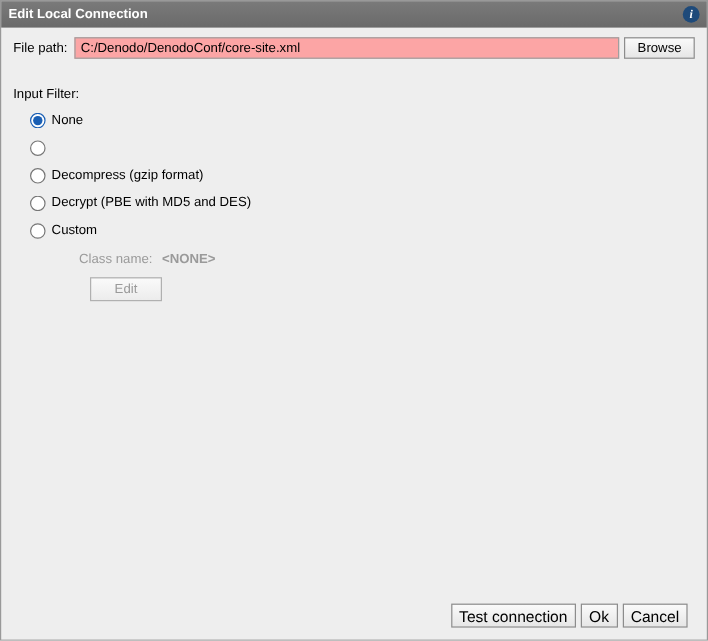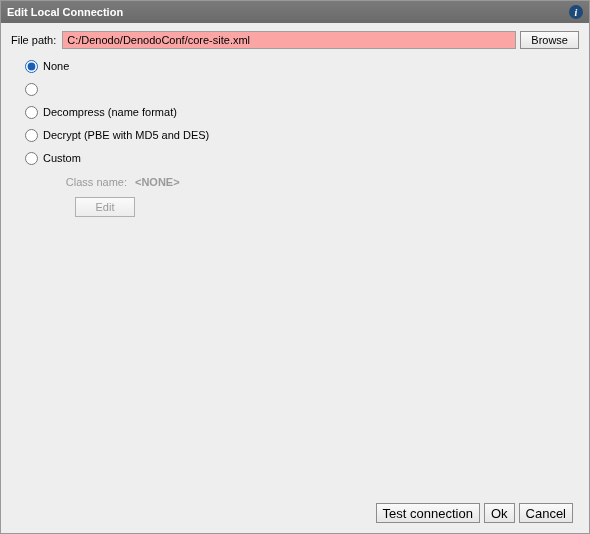--- a/index.html
+++ b/index.html
@@ -2,21 +2,21 @@
 <html><head>
   <meta charset="utf-8">
   <style>
     * { box-sizing: border-box; margin: 0; padding: 0; }
     body { font-family: Arial, sans-serif; font-size: 11px; background: #fff; width: 590px; height: 534px; overflow: hidden; }
     .dialog { width: 590px; height: 534px; border: 1px solid #999; background: #eeeeee; display: flex; flex-direction: column; }
     .titlebar { background: linear-gradient(to bottom, #7a7a7a, #6a6a6a); height: 22px; display: flex; align-items: center; padding: 0 6px; color: #fff; font-weight: bold; font-size: 11px; }
     .titlebar .spacer { flex: 1; }
     .help-icon { width: 14px; height: 14px; background: #1e4a7a; border-radius: 50%; color: #fff; font-size: 10px; display: flex; align-items: center; justify-content: center; font-family: serif; font-style: italic; font-weight: bold; }
     .content { flex: 1; padding: 8px 10px 6px 10px; display: flex; flex-direction: column; }
-    .row { display: flex; align-items: center; margin-bottom: 8px; }
+    .row { display: flex; align-items: center; margin-bottom: 24px; }
     .file-label { margin-right: 6px; color: #000; }
     .file-input { flex: 1; height: 18px; border: 1px solid #9f9f9f; background: #fca5a5; padding: 1px 4px; font-family: Arial, sans-serif; font-size: 11px; color: #000; }
     .browse-btn { margin-left: 4px; height: 18px; border: 1px solid #8c8c8c; background: linear-gradient(to bottom, #fafafa, #e6e6e6); font-size: 11px; padding: 0 10px; cursor: pointer; }
     .section-label { color: #000; margin-bottom: 6px; }
     .radio-group { padding-left: 14px; }
     .radio-row { display: flex; align-items: center; height: 18px; margin-bottom: 5px; }
     .radio-row input[type=radio] { margin-right: 5px; accent-color: #1a5fb4; }
     .radio-row label { color: #000; }
     .indent { margin-left: 30px; display: flex; align-items: center; margin-bottom: 5px; height: 20px; }
     .sub-label { color: #9a9a9a; width: 72px; text-align: right; margin-right: 8px; }
@@ -34,31 +34,32 @@
     <span>Edit Local Connection</span>
     <span class="spacer"></span>
     <span class="help-icon">i</span>
   </div>
   <div class="content">
     <div class="row">
       <span class="file-label">File path:</span>
       <input type="text" class="file-input" value="C:/Denodo/DenodoConf/core-site.xml" style="">
       <button class="browse-btn">Browse</button>
     </div>
+    <div class="section-label">Input Filter:</div>
     <div class="radio-group">
       <div class="radio-row">
         <input type="radio" name="filter" checked="" style="">
         <label>None</label>
       </div>
       <div class="radio-row">
         <input type="radio" name="filter" style="">
       </div>
       <div class="radio-row">
         <input type="radio" name="filter" style="">
-        <label>Decompress (name format)</label>
+        <label>Decompress (gzip format)</label>
       </div>
       <div class="radio-row">
         <input type="radio" name="filter" style="">
         <label>Decrypt (PBE with MD5 and DES)</label>
       </div>
       <div class="radio-row">
         <input type="radio" name="filter" style="">
         <label>Custom</label>
       </div>
       <div class="indent">

